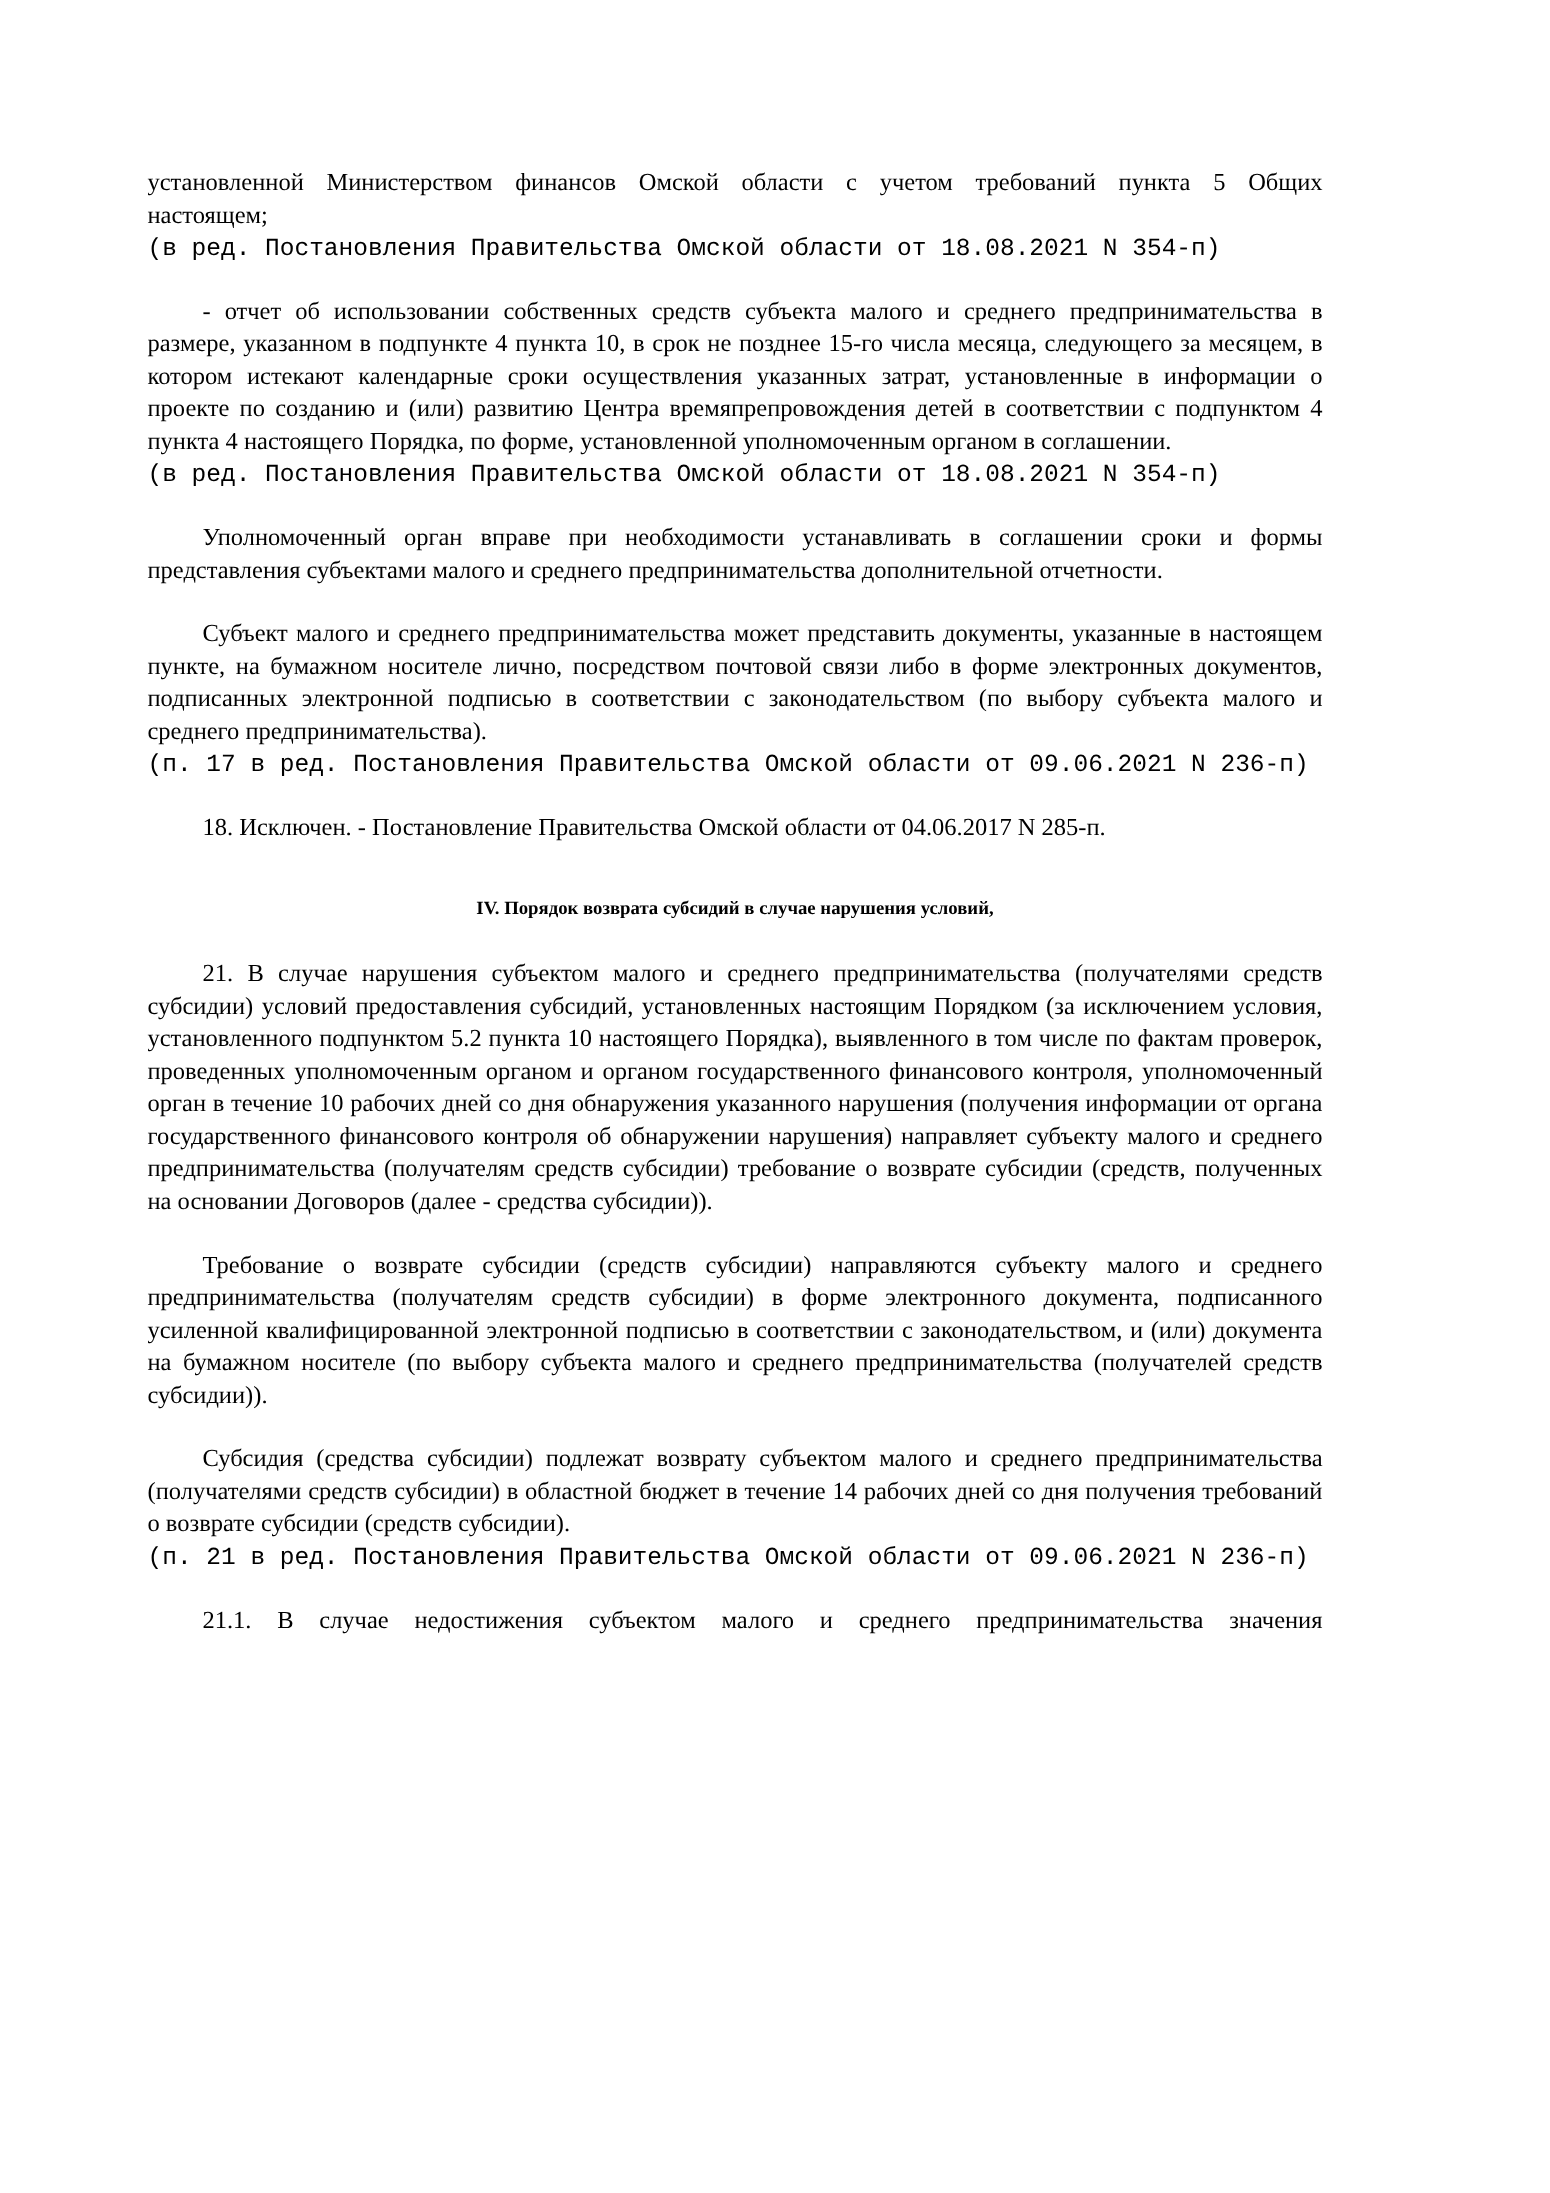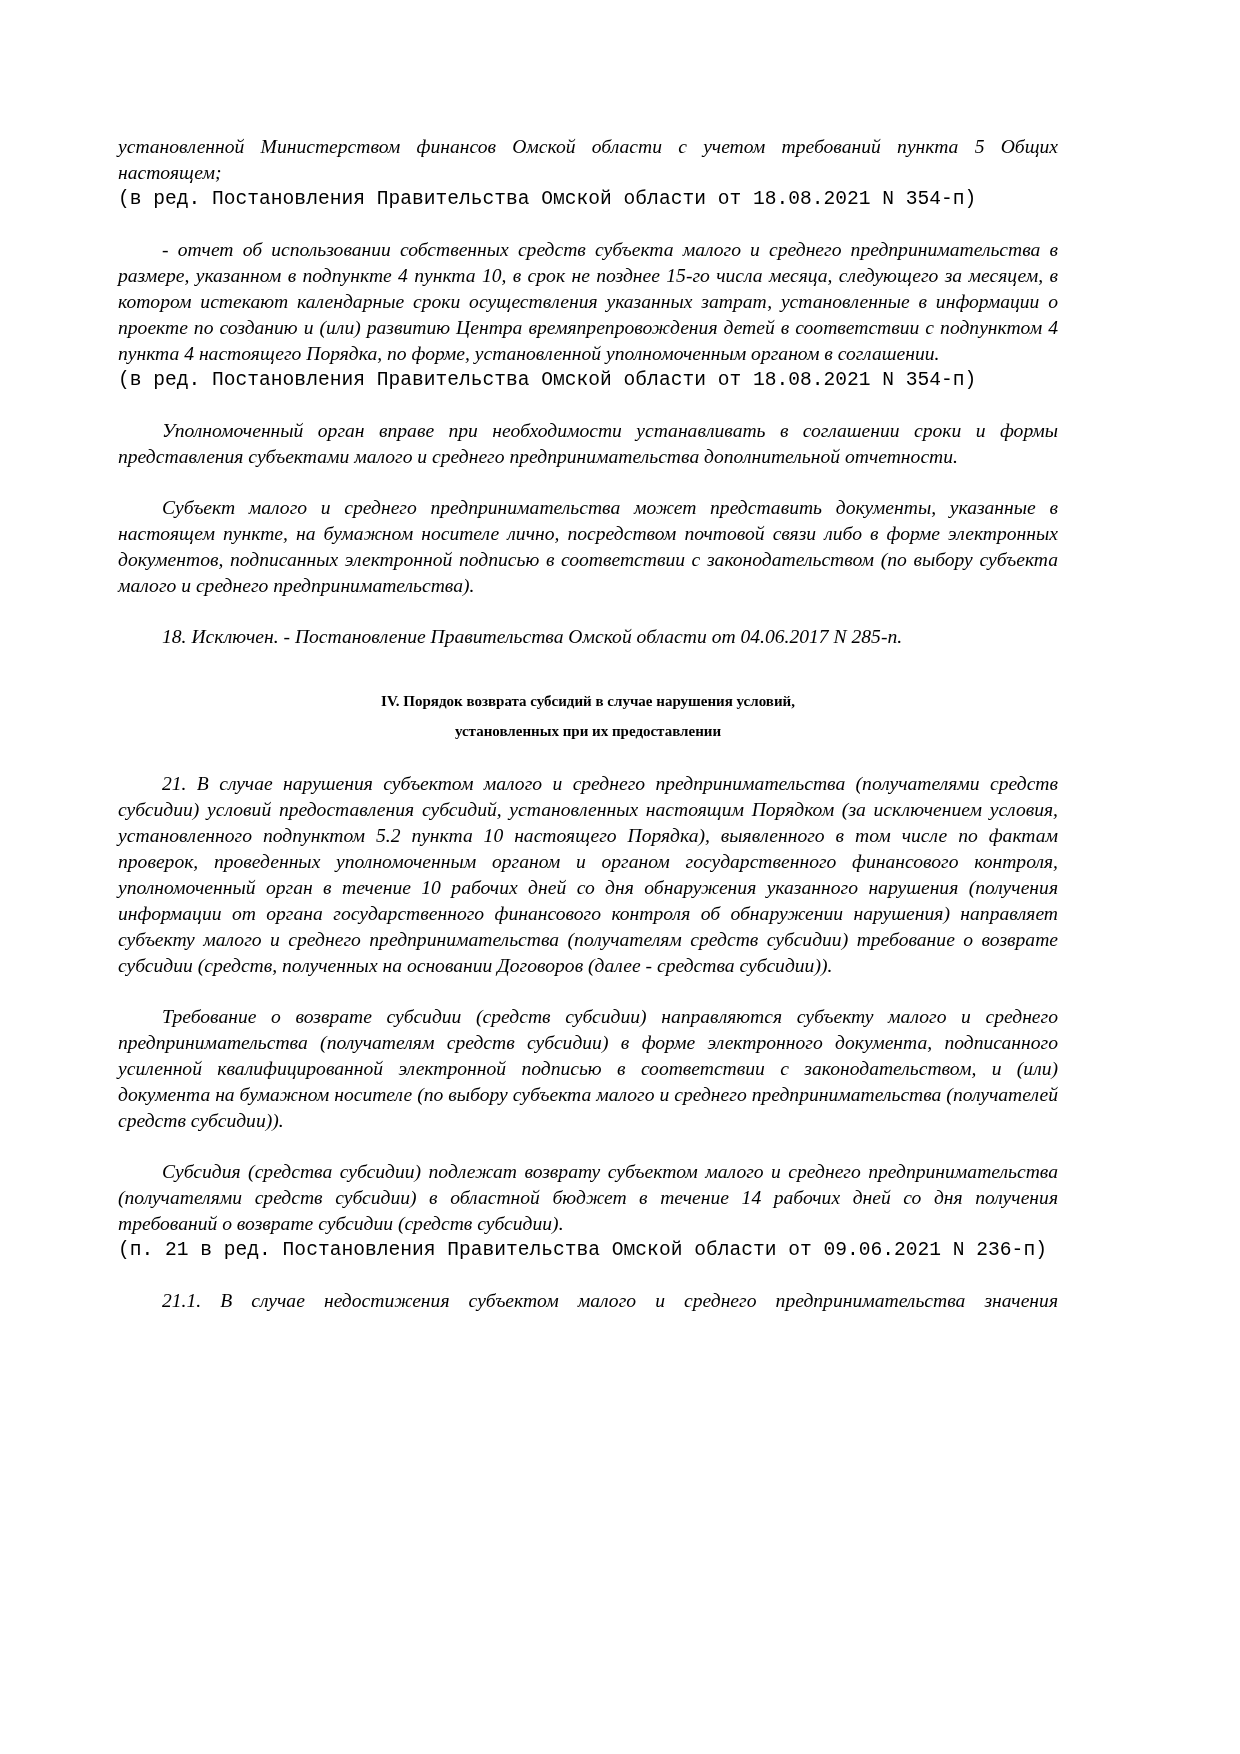--- a/index.html
+++ b/index.html
@@ -7,21 +7,21 @@
   .page {
     position: absolute;
     left: 118px;
     top: 134px;
     width: 940px;
     font-family: "Liberation Serif", "DejaVu Serif", serif;
     font-size: 19.6px;
     line-height: 26px;
     color: #000;
   }
-  .p { margin: 0; text-align: justify; font-style: italic; }
+  .p { margin: 0; text-align: justify; }
   .p.indent { text-indent: 44px; }
   .gap { margin-top: 25px; }
   .note { margin: 0; text-align: left; font-family: Liberation Mono, monospace; }
   .heading {
     margin: 36px 0 25px 0;
     text-align: center;
     font-weight: bold;
     font-size: 15px;
     line-height: 30px;
   }
@@ -34,26 +34,26 @@
   <p class="p last-line-justify">установленной Министерством финансов Омской области с учетом требований пункта 5 Общих</p>
   <p class="p">настоящем;</p>
   <p class="note">(в ред. Постановления Правительства Омской области от 18.08.2021 N 354-п)</p>
 
   <p class="p indent gap">- отчет об использовании собственных средств субъекта малого и среднего предпринимательства в размере, указанном в подпункте 4 пункта 10, в срок не позднее 15-го числа месяца, следующего за месяцем, в котором истекают календарные сроки осуществления указанных затрат, установленные в информации о проекте по созданию и (или) развитию Центра времяпрепровождения детей в соответствии с подпунктом 4 пункта 4 настоящего Порядка, по форме, установленной уполномоченным органом в соглашении.</p>
   <p class="note">(в ред. Постановления Правительства Омской области от 18.08.2021 N 354-п)</p>
 
   <p class="p indent gap">Уполномоченный орган вправе при необходимости устанавливать в соглашении сроки и формы представления субъектами малого и среднего предпринимательства дополнительной отчетности.</p>
 
   <p class="p indent gap">Субъект малого и среднего предпринимательства может представить документы, указанные в настоящем пункте, на бумажном носителе лично, посредством почтовой связи либо в форме электронных документов, подписанных электронной подписью в соответствии с законодательством (по выбору субъекта малого и среднего предпринимательства).</p>
+  <p class="note">(п. 17 в ред. Постановления Правительства Омской области от 09.06.2021 N 236-п)</p>
 
   <p class="p indent gap">18. Исключен. - Постановление Правительства Омской области от 04.06.2017 N 285-п.</p>
 
   <div class="heading">
     <div>IV. Порядок возврата субсидий в случае нарушения условий,</div>
-    <div>установленных при их предоставлении</div>
   </div>
 
   <p class="p indent">21. В случае нарушения субъектом малого и среднего предпринимательства (получателями средств субсидии) условий предоставления субсидий, установленных настоящим Порядком (за исключением условия, установленного подпунктом 5.2 пункта 10 настоящего Порядка), выявленного в том числе по фактам проверок, проведенных уполномоченным органом и органом государственного финансового контроля, уполномоченный орган в течение 10 рабочих дней со дня обнаружения указанного нарушения (получения информации от органа государственного финансового контроля об обнаружении нарушения) направляет субъекту малого и среднего предпринимательства (получателям средств субсидии) требование о возврате субсидии (средств, полученных на основании Договоров (далее - средства субсидии)).</p>
   <p class="p indent gap">Требование о возврате субсидии (средств субсидии) направляются субъекту малого и среднего предпринимательства (получателям средств субсидии) в форме электронного документа, подписанного усиленной квалифицированной электронной подписью в соответствии с законодательством, и (или) документа на бумажном носителе (по выбору субъекта малого и среднего предпринимательства (получателей средств субсидии)).</p>
   <p class="p indent gap">Субсидия (средства субсидии) подлежат возврату субъектом малого и среднего предпринимательства (получателями средств субсидии) в областной бюджет в течение 14 рабочих дней со дня получения требований о возврате субсидии (средств субсидии).</p>
   <p class="note">(п. 21 в ред. Постановления Правительства Омской области от 09.06.2021 N 236-п)</p>
 
   <p class="p indent gap last-line-justify">21.1. В случае недостижения субъектом малого и среднего предпринимательства значения</p>
 </div>
 

